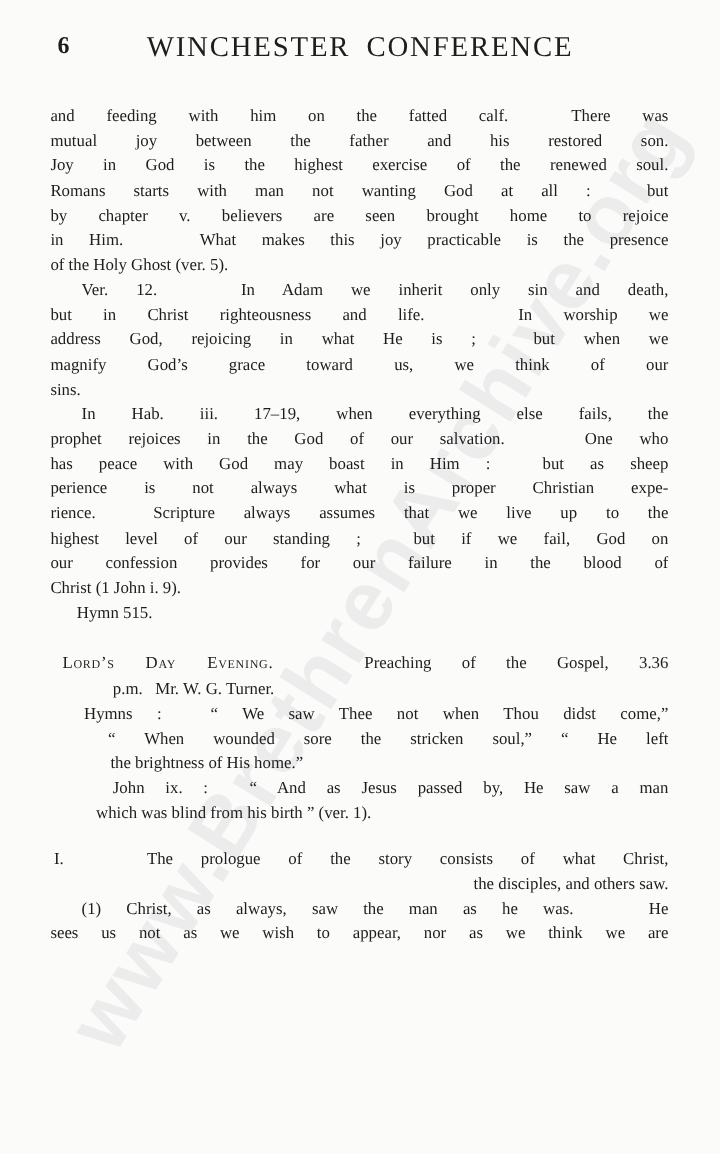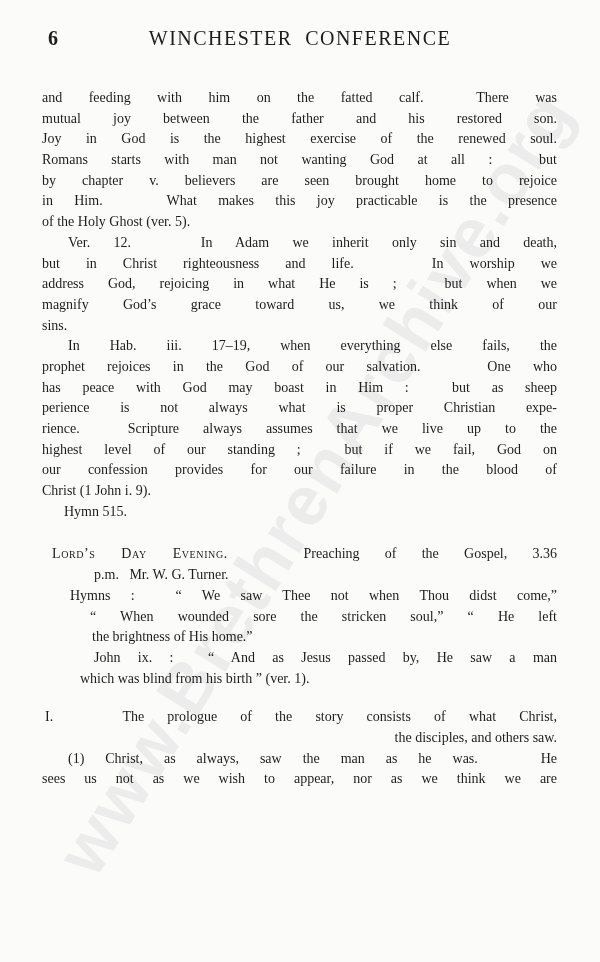--- a/index.html
+++ b/index.html
@@ -39,21 +39,21 @@
   .pagenum {
     position: absolute;
     left: 48px;
     top: 0;
     font-size: 20px;
     font-weight: bold;
   }
   .running-title {
     display: block;
     text-align: center;
-    font-size: 20px;
+    font-size: 24px;
     letter-spacing: 1.5px;
     word-spacing: 6px;
   }
   .content {
     position: absolute;
     left: 42px;
     top: 88px;
     width: 515px;
     z-index: 1;
     font-size: 14px;

